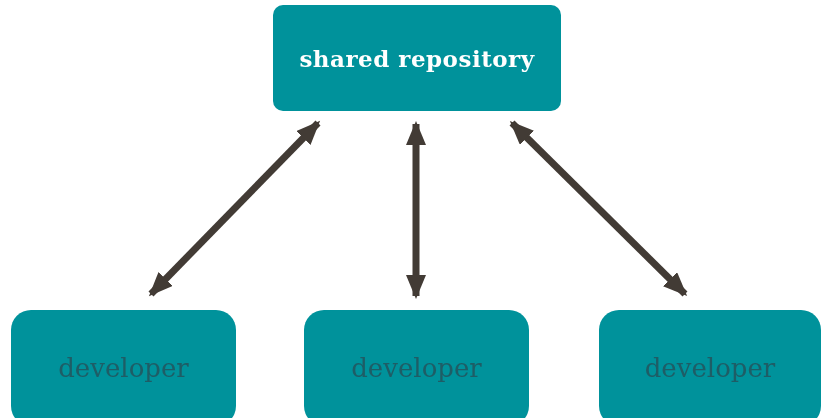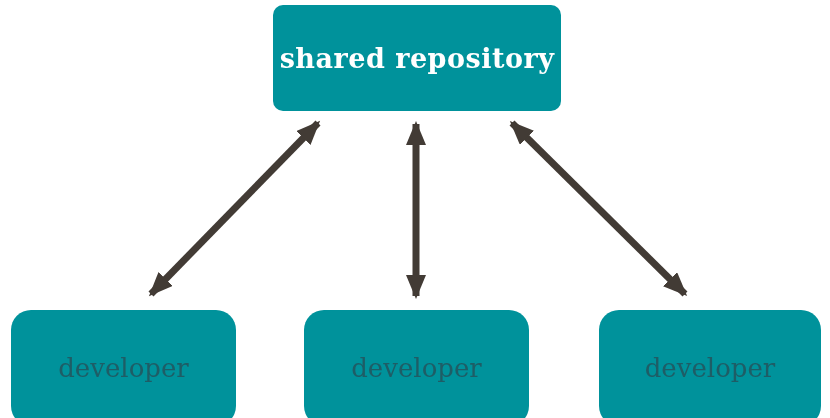--- a/index.html
+++ b/index.html
@@ -28,21 +28,21 @@
     align-items: center;
     justify-content: center;
   }
   .repo-node {
     left: 273px; top: 5px;
     width: 288px; height: 106px;
     border-radius: 10px;
   }
   .repo-label {
     color: var(--repository-text);
-    font-size: 27px;
+    font-size: 23px;
     font-weight: bold;
     letter-spacing: 0.5px;
   }
   .dev-node {
     top: 310px;
     height: 116px;
     border-radius: 20px;
   }
   .dev-node.d0 { left: 11px;  width: 225px; }
   .dev-node.d1 { left: 304px; width: 225px; }

